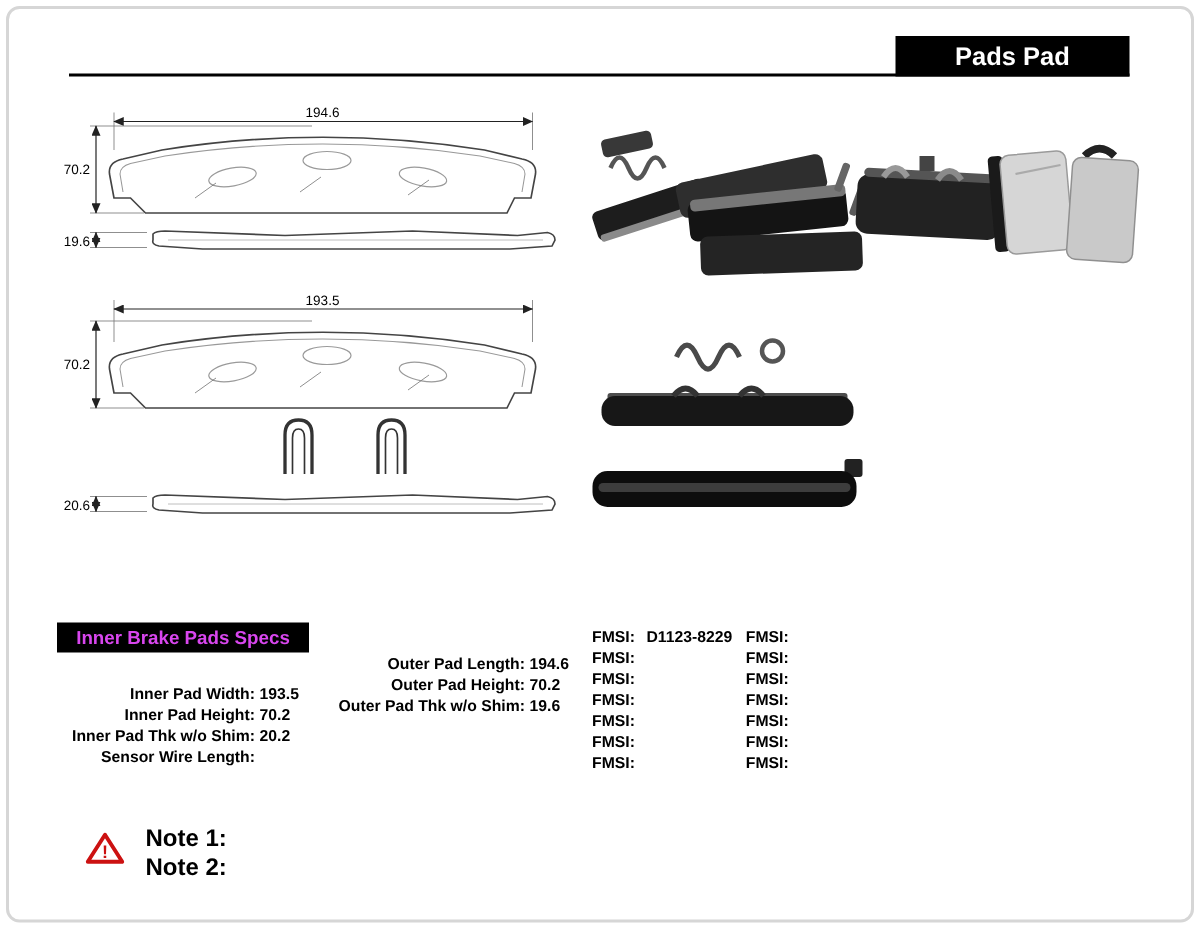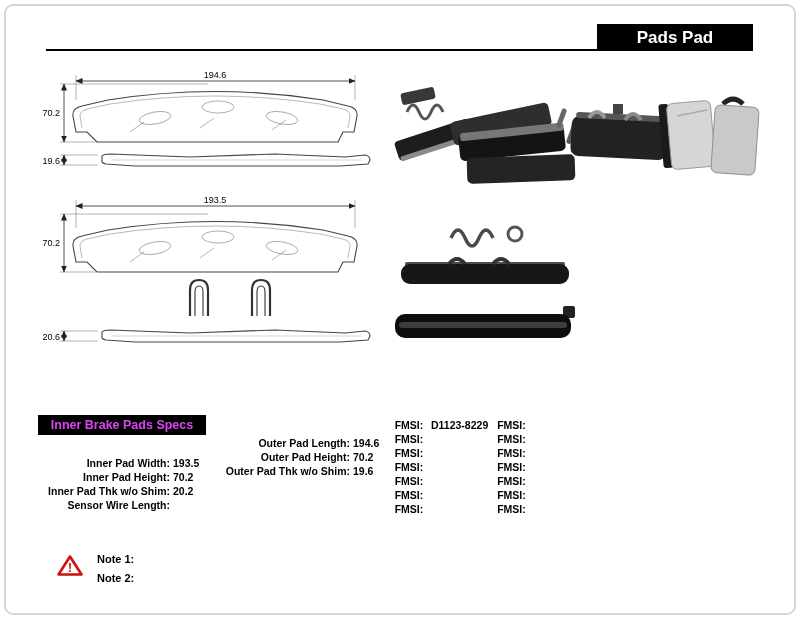--- a/index.html
+++ b/index.html
@@ -42,21 +42,21 @@
   .fmsi-cols { display:flex; padding-top:3px; }
   .fmsi-sub { flex:1; }
   .fmsi-row { display:flex; font-size:10.5px; font-weight:bold; line-height:14px; }
   .fmsi-lbl { width:38px; text-align:center; }
   .fmsi-val { flex:1; padding-left:3px; white-space:nowrap; }
   .rel-row { font-size:10.5px; font-weight:bold; line-height:14px; padding:3px 0 0 5px; }
 
   
   .notes { position:absolute; left:57px; top:552px; display:flex; align-items:flex-start; }
   .warn-svg { margin-top:2px; }
-  .note-lines { margin-left:14px; font-size:11px; font-weight:bold; color:#000; }
+  .note-lines { margin-left:14px; font-size:16px; font-weight:bold; color:#000; }
   .note-line { line-height:15px; margin-bottom:4px; }
 </style>
 </head>
 <body>
 
 <div class="page">
   <div class="frame"></div>
 
   <div class="header-rule"></div>
   <div class="bar name-bar">Pads Pad</div>

